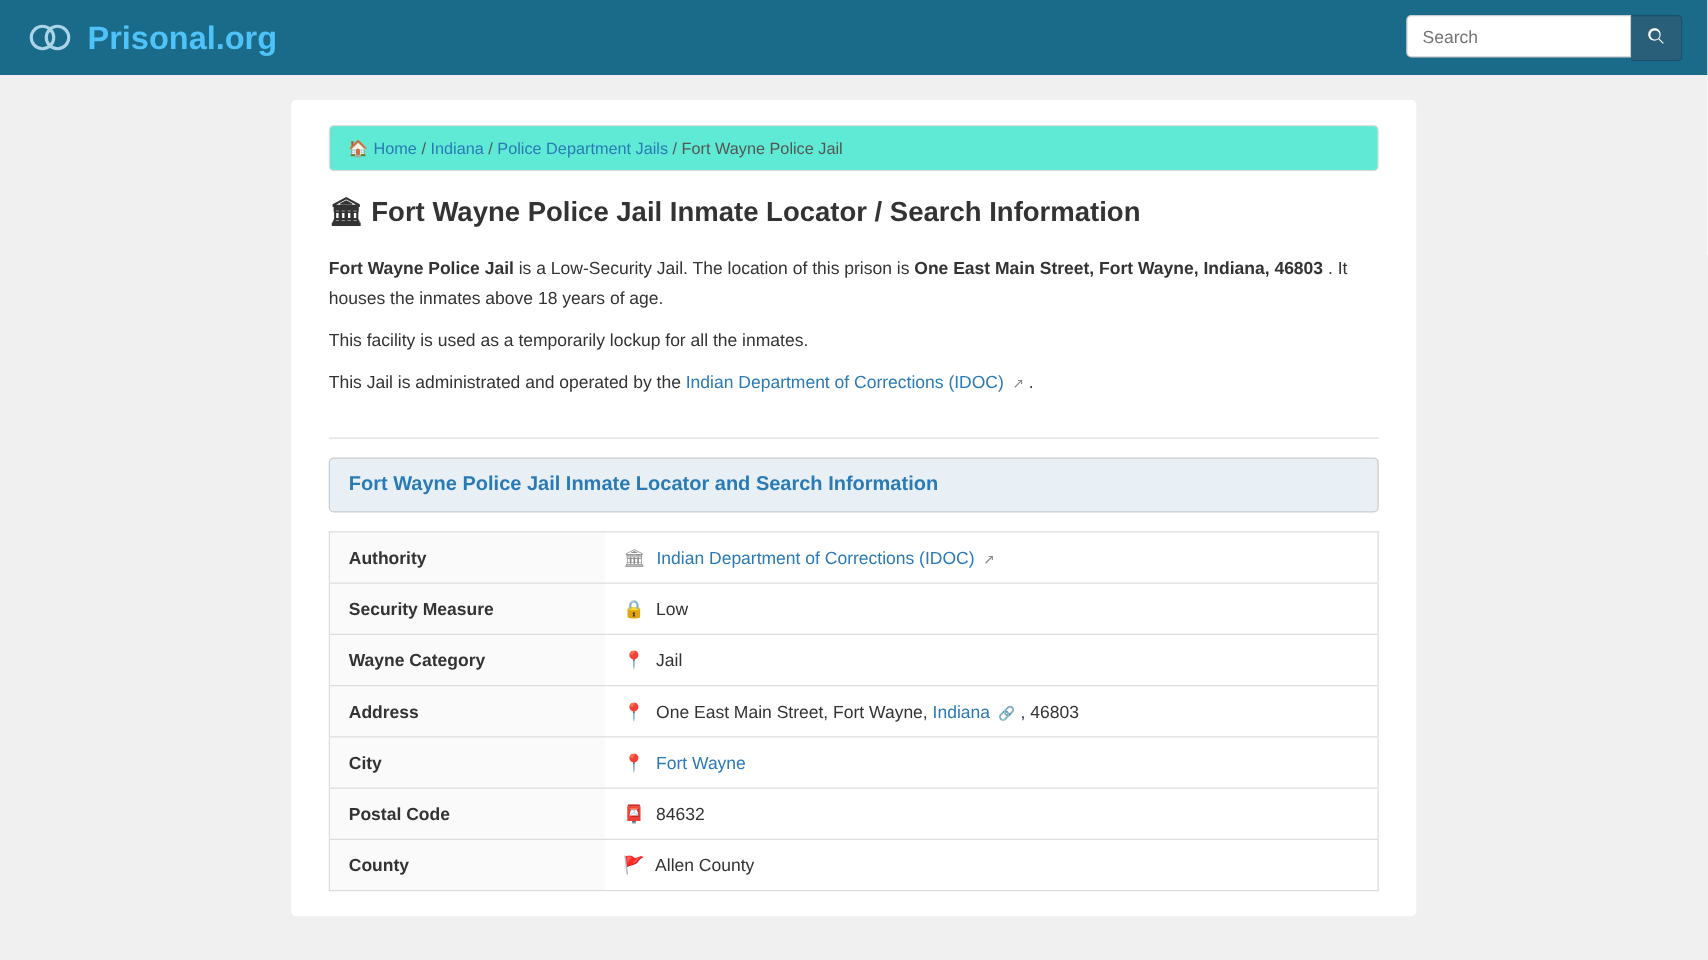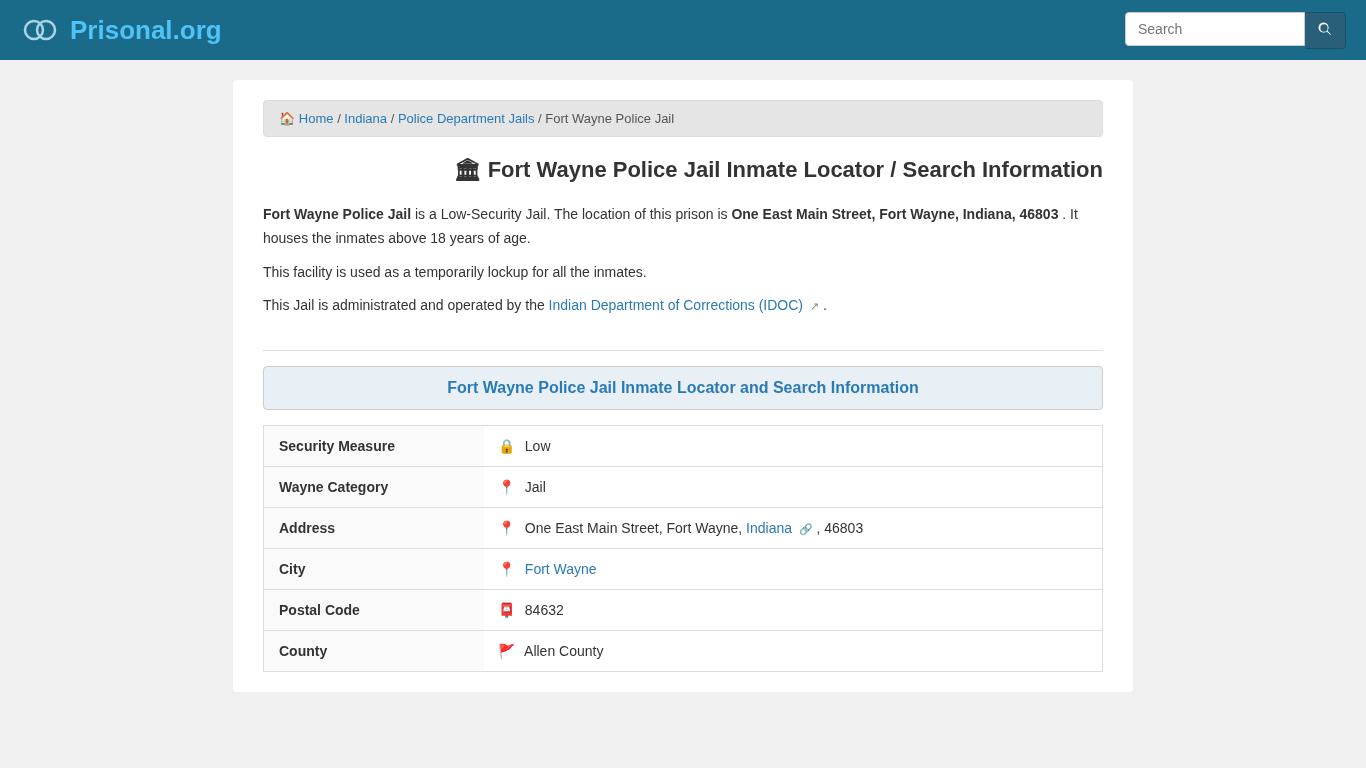--- a/index.html
+++ b/index.html
@@ -59,37 +59,37 @@
     #main {
       max-width: 900px;
       margin: 20px auto;
       background: #fff;
       padding: 20px 30px;
       border-radius: 4px;
     }
 
     
     #breadcrumb {
-      background: #e5e5e5;
+      background: #5eead4;
       border: 1px solid #ddd;
       padding: 10px 15px;
       border-radius: 4px;
       margin-bottom: 20px;
       font-size: 13px;
       color: #555;
     }
     #breadcrumb a {
       color: #2a7ab5;
       text-decoration: none;
     }
     #breadcrumb span { color: #555; }
 
     
     #page-title-area {
-      text-align: right;
+      text-align: left;
       margin-bottom: 20px;
     }
     #page-title {
       font-size: 22px;
       font-weight: bold;
       color: #333;
     }
 
     
     #description {
@@ -112,21 +112,21 @@
       margin: 15px 0;
     }
 
     
     .section-header {
       background: #e8f0f5;
       padding: 12px 15px;
       border: 1px solid #ccc;
       border-radius: 4px;
       margin-bottom: 15px;
-      text-align: center;
+      text-align: left;
     }
     .section-header h2 {
       font-size: 16px;
       color: #2a7ab5;
       font-weight: bold;
     }
 
     
     #info-table {
       width: 100%;
@@ -229,20 +229,28 @@
   <hr class="divider">
 
   <div class="section-header">
     <h2>Fort Wayne Police Jail Inmate Locator and Search Information</h2>
   </div>
 
   <table id="info-table">
     <tbody>
 
 
+      <tr>
+        <td>Authority</td>
+        <td>
+          <span class="icon-authority">🏛</span>
+          <a href="#">Indian Department of Corrections (IDOC)</a>
+          <span class="ext-icon">↗</span>
+        </td>
+      </tr>
 
       <tr>
         <td>Security Measure</td>
         <td>
           <span class="icon-lock">🔒</span>
           <span>Low</span>
         </td>
       </tr>
 
 

